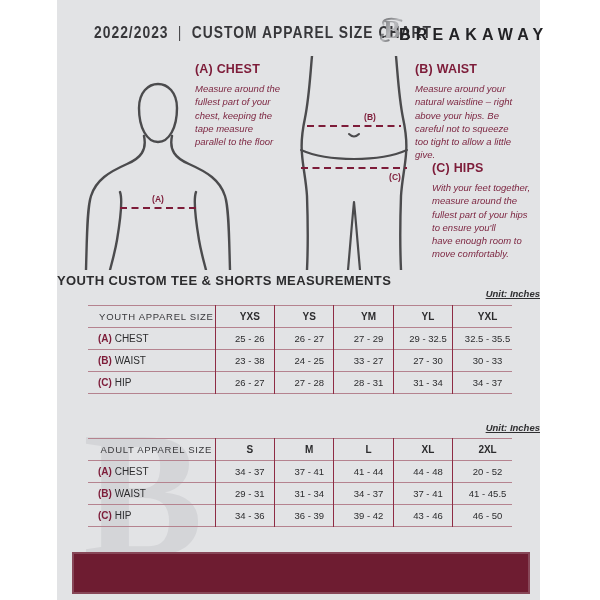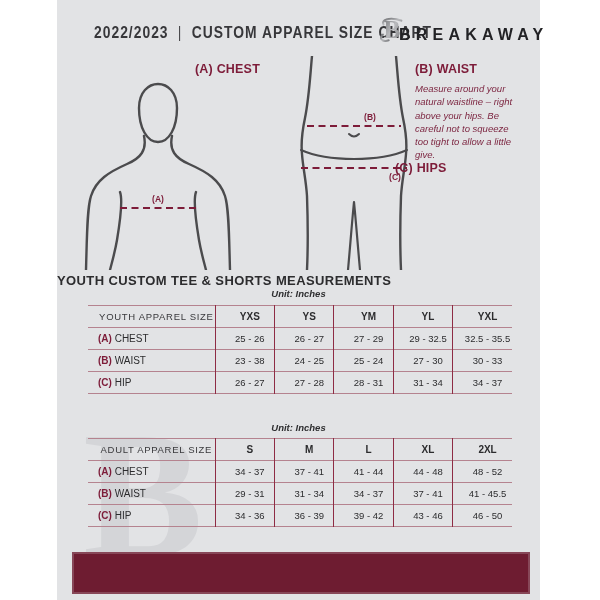--- a/index.html
+++ b/index.html
@@ -18,22 +18,22 @@
 
   
   .fig{position:absolute;}
   .gd{position:absolute;z-index:2;}
   .gd h3{margin:0 0 6px 0;font-size:12.5px;font-weight:800;color:#7d1c39;letter-spacing:.2px;}
   .gd p{margin:0;font-size:9.5px;font-style:italic;color:#7d2742;line-height:1.4;white-space:pre-line;}
 
   
   .sec-title{position:absolute;left:0;width:100%;text-align:left;font-weight:700;
     font-size:13px;color:#2c2c2e;letter-spacing:.4px;}
-  .unit{position:absolute;left:0;width:100%;text-align:center;font-weight:700;font-style:italic;
-    font-size:9.5px;color:#2f2f31;}
+  .unit{position:absolute;left:0;width:100%;text-align:right;font-weight:700;font-style:italic;
+    font-size:9.5px;color:#2f2f31;text-decoration:underline;}
 
   
   .size-table{position:absolute;left:31px;width:424px;border-collapse:collapse;
     table-layout:fixed;z-index:2;}
   .size-table tr{border-top:1.5px solid #b5838f;border-bottom:1.5px solid #b5838f;}
   .size-table th,.size-table td{height:21px;padding:0;}
   .size-table th+th,.size-table td+td{border-left:1.2px solid #8e2c44;padding-left:10px;}
   .size-table th{font-size:10px;font-weight:700;color:#2c2c2e;text-align:center;}
   .size-table th.lbl{font-size:9.5px;font-weight:400;letter-spacing:.7px;text-align:center;
     padding-left:10px;color:#38383b;}
@@ -92,27 +92,30 @@
       <path d="M56 146 C54 166 52 192 50 214 M56 146 C58 166 60 192 62 214" stroke-width="2.2"></path>
     </g>
     <path d="M9 70 H103" stroke="#7d1c39" stroke-width="2.2" stroke-dasharray="7 4.5" fill="none"></path>
     <path d="M3 112 H109" stroke="#7d1c39" stroke-width="2.2" stroke-dasharray="7 4.5" fill="none"></path>
     <text x="72" y="64" text-anchor="middle" font-size="8.5" font-weight="bold" fill="#7d1c39" font-family="Liberation Sans, sans-serif">(B)</text>
     <text x="97" y="124" text-anchor="middle" font-size="8.5" font-weight="bold" fill="#7d1c39" font-family="Liberation Sans, sans-serif">(C)</text>
   </svg>
 
   <div class="gd" style="left:138px;top:62px;width:88px">
     <h3>(A) CHEST</h3>
+    <p>Measure around the fullest part of your chest, keeping the tape measure parallel to the floor</p>
   </div>
   <div class="gd" style="left:358px;top:62px;width:98px">
     <h3>(B) WAIST</h3>
     <p>Measure around your natural waistline – right above your hips. Be careful not to squeeze too tight to allow a little give.</p>
   </div>
-  <div class="gd" style="left:338px;top:161px;width:104px">
+  <div class="gd" style="left:375px;top:161px;width:104px">
     <h3>(C) HIPS</h3>
+    <p>With your feet together, measure around the fullest part of your hips to ensure you'll
+have enough room to move comfortably.</p>
   </div>
 
   <div class="sec-title" style="top:273px">YOUTH CUSTOM TEE &amp; SHORTS MEASUREMENTS</div>
   <div class="unit" style="top:288px">Unit: Inches</div>
 
   <table class="size-table" style="top:305px">
     <colgroup>
           <col style="width:30%">
           <col style="width:14%">
           <col style="width:14%">
@@ -136,21 +139,21 @@
         <td>25 - 26</td>
         <td>26 - 27</td>
         <td>27 - 29</td>
         <td>29 - 32.5</td>
         <td>32.5 - 35.5</td>
       </tr>
       <tr>
         <td class="lbl"><span class="mk">(B)</span> <span>WAIST</span></td>
         <td>23 - 38</td>
         <td>24 - 25</td>
-        <td>25 - 24</td>
+        <td>33 - 27</td>
         <td>27 - 30</td>
         <td>30 - 33</td>
       </tr>
       <tr>
         <td class="lbl"><span class="mk">(C)</span> <span>HIP</span></td>
         <td>26 - 27</td>
         <td>27 - 28</td>
         <td>28 - 31</td>
         <td>31 - 34</td>
         <td>34 - 37</td>
@@ -180,21 +183,21 @@
         <th>2XL</th>
       </tr>
     </thead>
     <tbody>
       <tr>
         <td class="lbl"><span class="mk">(A)</span> <span>CHEST</span></td>
         <td>34 - 37</td>
         <td>37 - 41</td>
         <td>41 - 44</td>
         <td>44 - 48</td>
-        <td>48 - 52</td>
+        <td>20 - 52</td>
       </tr>
       <tr>
         <td class="lbl"><span class="mk">(B)</span> <span>WAIST</span></td>
         <td>29 - 31</td>
         <td>31 - 34</td>
         <td>34 - 37</td>
         <td>37 - 41</td>
         <td>41 - 45.5</td>
       </tr>
       <tr>

